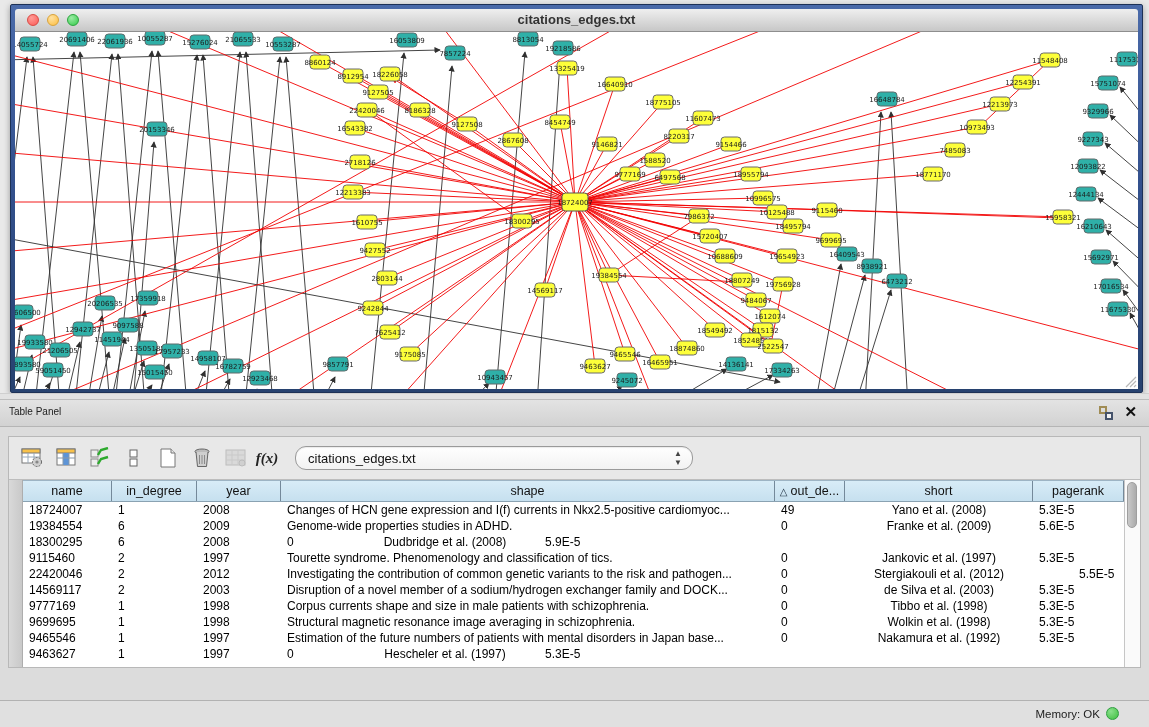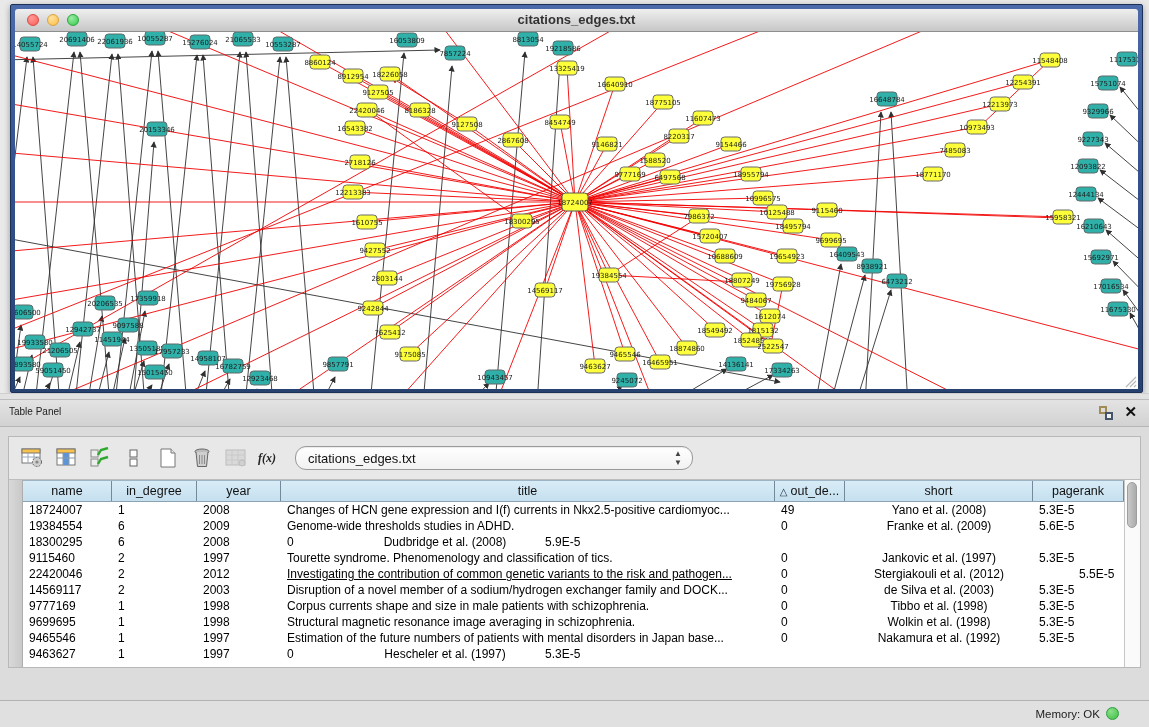--- a/index.html
+++ b/index.html
@@ -31,21 +31,21 @@
   #float-btn{position:absolute;right:36px;top:6px;width:14px;height:14px;}
   #float-btn .sq1{position:absolute;left:0;top:0;width:8px;height:8px;border:2px solid #a08c54;box-sizing:border-box;}
   #float-btn .sq2{position:absolute;right:0;bottom:0;width:8px;height:8px;border:2px solid #45536b;box-sizing:border-box;background:#f2f2f2;}
   #close-btn{position:absolute;right:12px;top:3px;font-size:15px;font-weight:bold;color:#111;cursor:default;}
   #panel-body{position:absolute;left:8px;right:8px;top:36px;height:232px;background:#e8e8e8;
     border:1px solid #b8b8b8;box-sizing:border-box;}
   
   #toolbar{height:42px;display:flex;align-items:center;padding-left:8px;}
   .tool{width:30px;height:28px;display:flex;align-items:center;justify-content:center;margin-right:4px;}
   .tool.disabled{opacity:.45;}
-  #fx-label{font-size:12px;font-style:italic;font-weight:bold;color:#222;
+  #fx-label{font-size:15px;font-style:italic;font-weight:bold;color:#222;
     font-family:"Liberation Serif",serif;margin:0 8px 0 2px;}
   #combo{width:396px;height:22px;background:linear-gradient(180deg,#ffffff,#f2f2f2);
     border:1px solid #9a9a9a;border-radius:11px;margin-left:6px;position:relative;
     display:flex;align-items:center;box-shadow:inset 0 1px 1px rgba(0,0,0,.08);}
   #combo-value{font-size:13px;color:#111;padding-left:12px;}
   #combo-arrows{position:absolute;right:10px;top:2px;font-size:8px;line-height:9px;color:#444;text-align:center;}
   
   #table-wrap{position:absolute;left:0;right:0;top:42px;bottom:0;background:#fff;border-top:1px solid #bdbdbd;}
   #row-header-strip{position:absolute;left:0;top:0;bottom:0;width:13px;
     background:linear-gradient(90deg,#d9d9d9,#c9c9c9);border-right:1px solid #adadad;}
@@ -545,40 +545,40 @@
           <span id="combo-arrows">▲<br>▼</span>
         </div>
       </div>
 
     <div id="table-wrap">
       <div id="row-header-strip"></div>
       <div id="thead">
           <div class="th" style="width: 89px;">name</div>
           <div class="th" style="width: 85px;">in_degree</div>
           <div class="th" style="width: 84px;">year</div>
-          <div class="th" style="width: 494px;">title</div>
+          <div class="th" style="width: 494px;">shape</div>
           <div class="th" style="width: 70px;"><span class="sort-tri">△</span>out_de...</div>
           <div class="th" style="width: 188px;">short</div>
           <div class="th" style="width: 91px;">pagerank</div>
         </div>
       <div id="tbody">
           <div class="tr">
             <div class="td" style="width: 89px;">18724007</div>
             <div class="td" style="width: 85px;">1</div>
             <div class="td" style="width: 84px;">2008</div>
             <div class="td" style="width: 494px;">Changes of HCN gene expression and I(f) currents in Nkx2.5-positive cardiomyoc...</div>
             <div class="td" style="width: 70px;">49</div>
             <div class="td center" style="width: 188px;">Yano et al. (2008)</div>
             <div class="td" style="width: 91px;">5.3E-5</div>
           </div>
           <div class="tr">
             <div class="td" style="width: 89px;">19384554</div>
             <div class="td" style="width: 85px;">6</div>
             <div class="td" style="width: 84px;">2009</div>
-            <div class="td" style="width: 494px;">Genome-wide thresholds studies in ADHD.</div>
+            <div class="td" style="width: 494px;">Genome-wide properties studies in ADHD.</div>
             <div class="td" style="width: 70px;">0</div>
             <div class="td center" style="width: 188px;">Franke et al. (2009)</div>
             <div class="td" style="width: 91px;">5.6E-5</div>
           </div>
           <div class="tr">
             <div class="td" style="width: 89px;">18300295</div>
             <div class="td" style="width: 85px;">6</div>
             <div class="td" style="width: 84px;">2008</div>
             <div class="td" style="width: 70px;">0</div>
             <div class="td center" style="width: 188px;">Dudbridge et al. (2008)</div>
@@ -590,21 +590,21 @@
             <div class="td" style="width: 84px;">1997</div>
             <div class="td" style="width: 494px;">Tourette syndrome. Phenomenology and classification of tics.</div>
             <div class="td" style="width: 70px;">0</div>
             <div class="td center" style="width: 188px;">Jankovic et al. (1997)</div>
             <div class="td" style="width: 91px;">5.3E-5</div>
           </div>
           <div class="tr">
             <div class="td" style="width: 89px;">22420046</div>
             <div class="td" style="width: 85px;">2</div>
             <div class="td" style="width: 84px;">2012</div>
-            <div class="td" style="width: 494px; text-decoration: underline;">Investigating the contribution of common genetic variants to the risk and pathogen...</div>
+            <div class="td" style="width: 494px;">Investigating the contribution of common genetic variants to the risk and pathogen...</div>
             <div class="td" style="width: 70px;">0</div>
             <div class="td center" style="width: 188px;">Stergiakouli et al. (2012)</div>
             <div class="td" style="width: 91px; margin-left: 40px;">5.5E-5</div>
           </div>
           <div class="tr">
             <div class="td" style="width: 89px;">14569117</div>
             <div class="td" style="width: 85px;">2</div>
             <div class="td" style="width: 84px;">2003</div>
             <div class="td" style="width: 494px;">Disruption of a novel member of a sodium/hydrogen exchanger family and DOCK...</div>
             <div class="td" style="width: 70px;">0</div>

